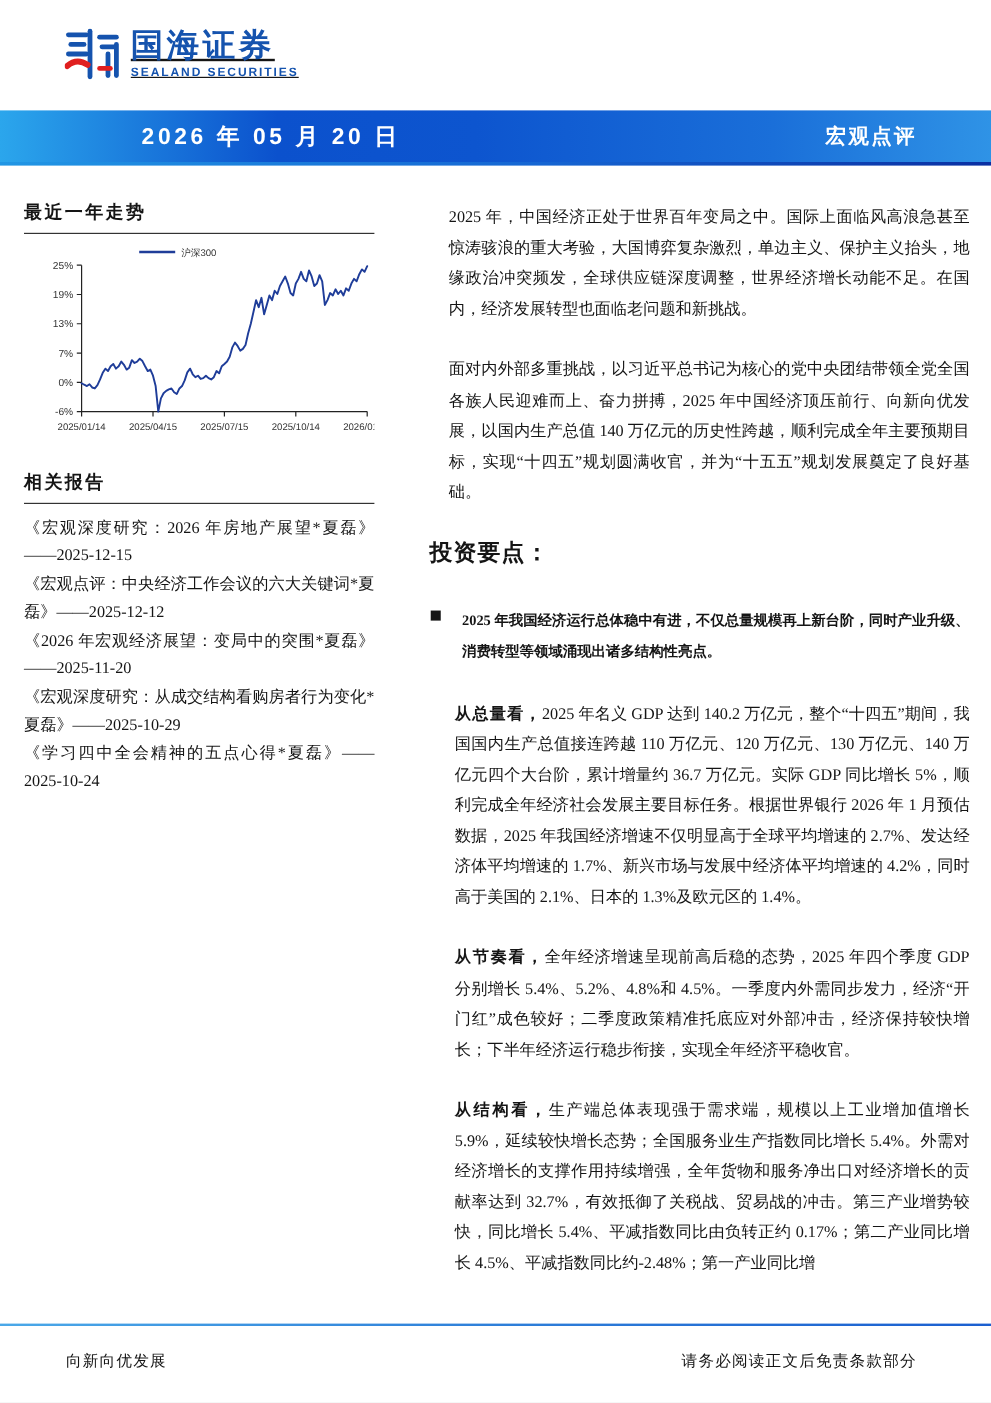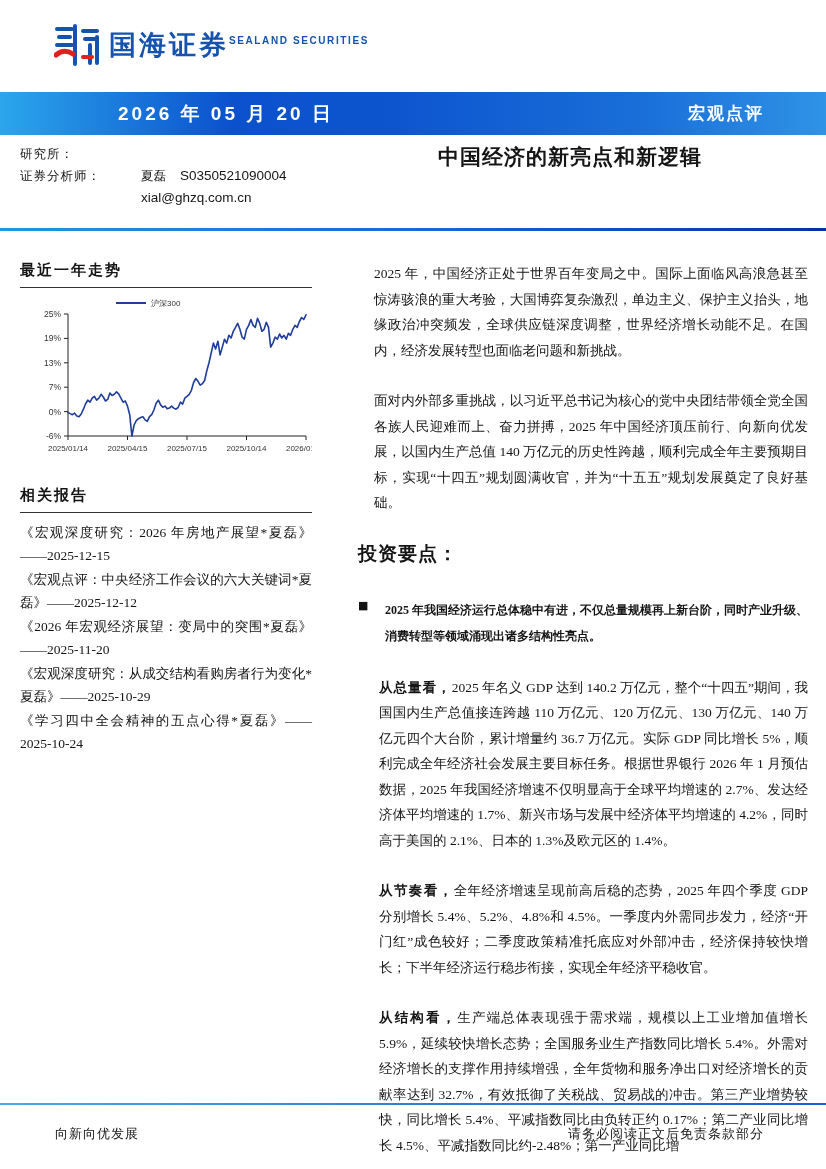--- a/index.html
+++ b/index.html
@@ -1,21 +1,21 @@
 <!DOCTYPE html>
 <html><head>
 <meta charset="utf-8">
 <style>
   html,body{margin:0;padding:0;background:#e8e8e8;}
   .page{position:relative;width:826px;height:1169px;background:#fff;margin:0 auto;overflow:hidden;
         font-family:"Liberation Serif","DejaVu Serif",serif;color:#151515;}
   
   .logo-row{box-sizing:border-box;height:92px;padding:23px 0 0 54px;display:flex;align-items:flex-start;}
   .logo{display:flex;align-items:center;gap:9px;}
-  .logo-text{display:flex;flex-direction:row;line-height:1;}
+  .logo-text{display:flex;flex-direction:column;line-height:1;text-decoration:underline;}
   .logo-cn{font-size:27px;font-weight:bold;color:#1553ae;letter-spacing:3px;font-family:"Liberation Serif",serif;}
   .logo-en{font-size:10px;font-weight:bold;color:#1553ae;letter-spacing:1.6px;margin-top:4px;
            font-family:"Liberation Sans",sans-serif;}
   
   .title-bar{height:43px;display:flex;align-items:center;
      background:linear-gradient(90deg,#2ba6ec 0%,#0b51cd 28%,#0d55cf 48%,#1a6fd9 78%,#2f93e6 100%);}
   .bar-date{margin-left:118px;color:#fff;font-weight:bold;font-size:19px;letter-spacing:3px;
      font-family:"Liberation Sans",sans-serif;}
   .bar-category{margin-left:auto;margin-right:62px;color:#fff;font-weight:bold;font-size:17px;
      letter-spacing:2px;font-family:"Liberation Serif",serif;text-align:center;}
@@ -80,34 +80,20 @@
         <span class="logo-en">SEALAND SECURITIES</span>
       </div>
     </div>
   </div>
 
   <div class="title-bar">
     <span class="bar-date">2026 年 05 月 20 日</span>
     <span class="bar-category">宏观点评</span>
   </div>
 
-  <div class="meta-row">
-    <div class="analyst-block">
-      <div>
-        <span class="meta-lbl">研究所：</span>
-      </div>
-      <div>
-        <span class="meta-lbl">证券分析师：</span><span class="analyst-name">夏磊</span><span class="analyst-id">S0350521090004</span>
-      </div>
-      <div>
-        <a class="analyst-email" href="#">xial@ghzq.com.cn</a>
-      </div>
-    </div>
-    <h1 class="doc-title">中国经济的新亮点和新逻辑</h1>
-  </div>
 
   <div class="rule-blue"></div>
 
   <div class="columns">
 
     <aside class="left-col">
       <div class="side-heading">最近一年走势</div>
       <div class="chart-box" id="trend-chart"><svg width="292" height="160" viewBox="0 0 292 160">
             <line x1="96" y1="9" x2="126" y2="9" stroke="#1f3d99" stroke-width="2"></line>
             <text x="131" y="12" font-size="8" fill="#333" font-family="&quot;Liberation Sans&quot;,sans-serif">沪深300</text>

